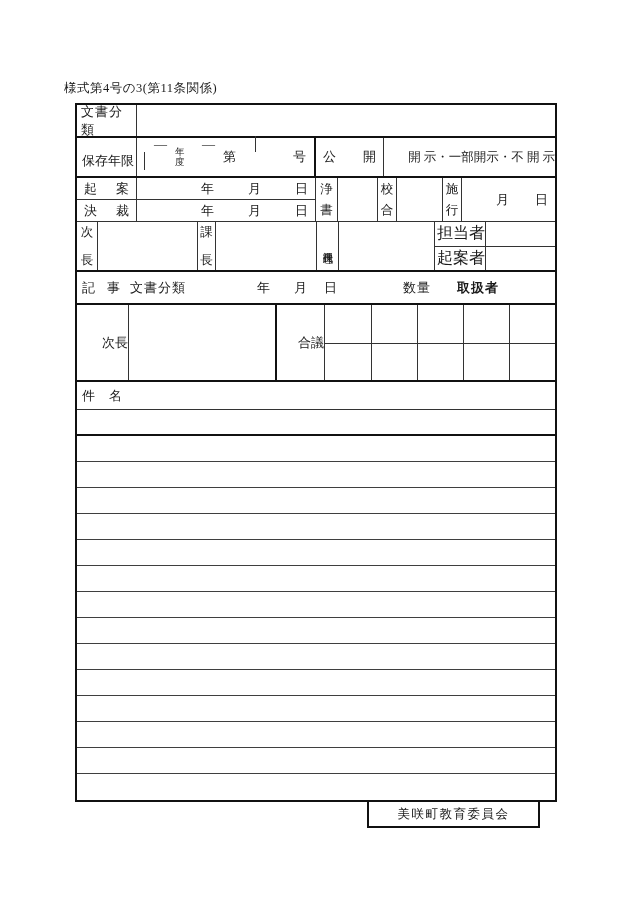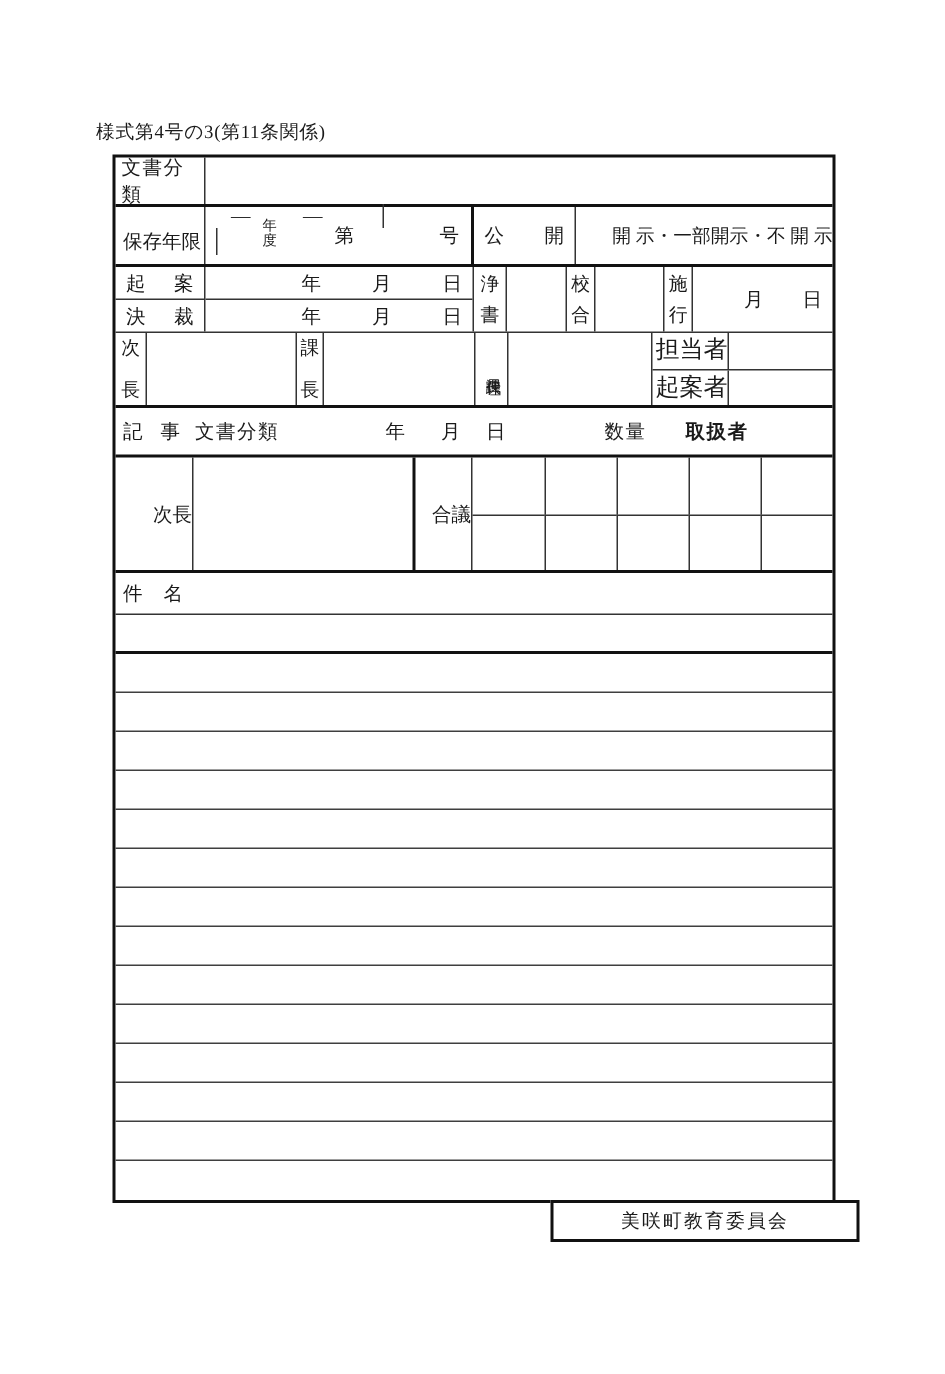--- a/index.html
+++ b/index.html
@@ -32,21 +32,21 @@
   .subrows{display:flex;flex-direction:column;height:100%;}
   .subrow{display:flex;align-items:center;flex:1 1 0;border-bottom:1px solid #333;}
   .subrow:last-child{border-bottom:none;}
   .goi-grid{display:grid;grid-template-columns:repeat(5,1fr);grid-template-rows:1fr 1fr;height:100%;flex:1 1 auto;}
   .goi-cell{border-left:1px solid #333;}
   .goi-cell.c0{border-left:none;}
   .goi-cell.r1{border-top:1px solid #333;}
   .bodyline{height:26px;border-bottom:1px solid #3f3f3f;}
   .bodyline:last-child{border-bottom:none;}
   .org-stamp{
-    position:absolute;left:367px;top:800px;width:206px;height:28px;border:2px solid #111;
+    position:absolute;left:367px;top:800px;width:173px;height:28px;border:2px solid #111;
     background:#fff;display:flex;align-items:center;justify-content:center;
     font-size:12.5px;letter-spacing:1.5px;
   }
   .ls1{letter-spacing:1px;}
 </style>
 </head>
 <body>
 
 <div class="form-title">様式第4号の3(第11条関係)</div>
 
@@ -176,21 +176,21 @@
       <span class="abs ls1" style="left:326px;text-align:right;">数量</span>
       <span class="abs ls1" style="left:380px;font-weight:bold;">取扱者</span>
     </div>
   </div>
 
   <div class="band bb2" style="height:77px;">
     <div class="cell cent fs13" style="width:52px;">
       <span>次長</span>
     </div>
     <div class="cell br2" style="width:148px;"></div>
-    <div class="cell cent fs13" style="width:38px;">
+    <div class="cell cent fs13" style="width:48px;">
       <span>合議</span>
     </div>
     <div class="goi-grid">
       <div class="goi-cell c0"></div>
       <div class="goi-cell"></div>
       <div class="goi-cell"></div>
       <div class="goi-cell"></div>
       <div class="goi-cell"></div>
       <div class="goi-cell c0 r1"></div>
       <div class="goi-cell r1"></div>

